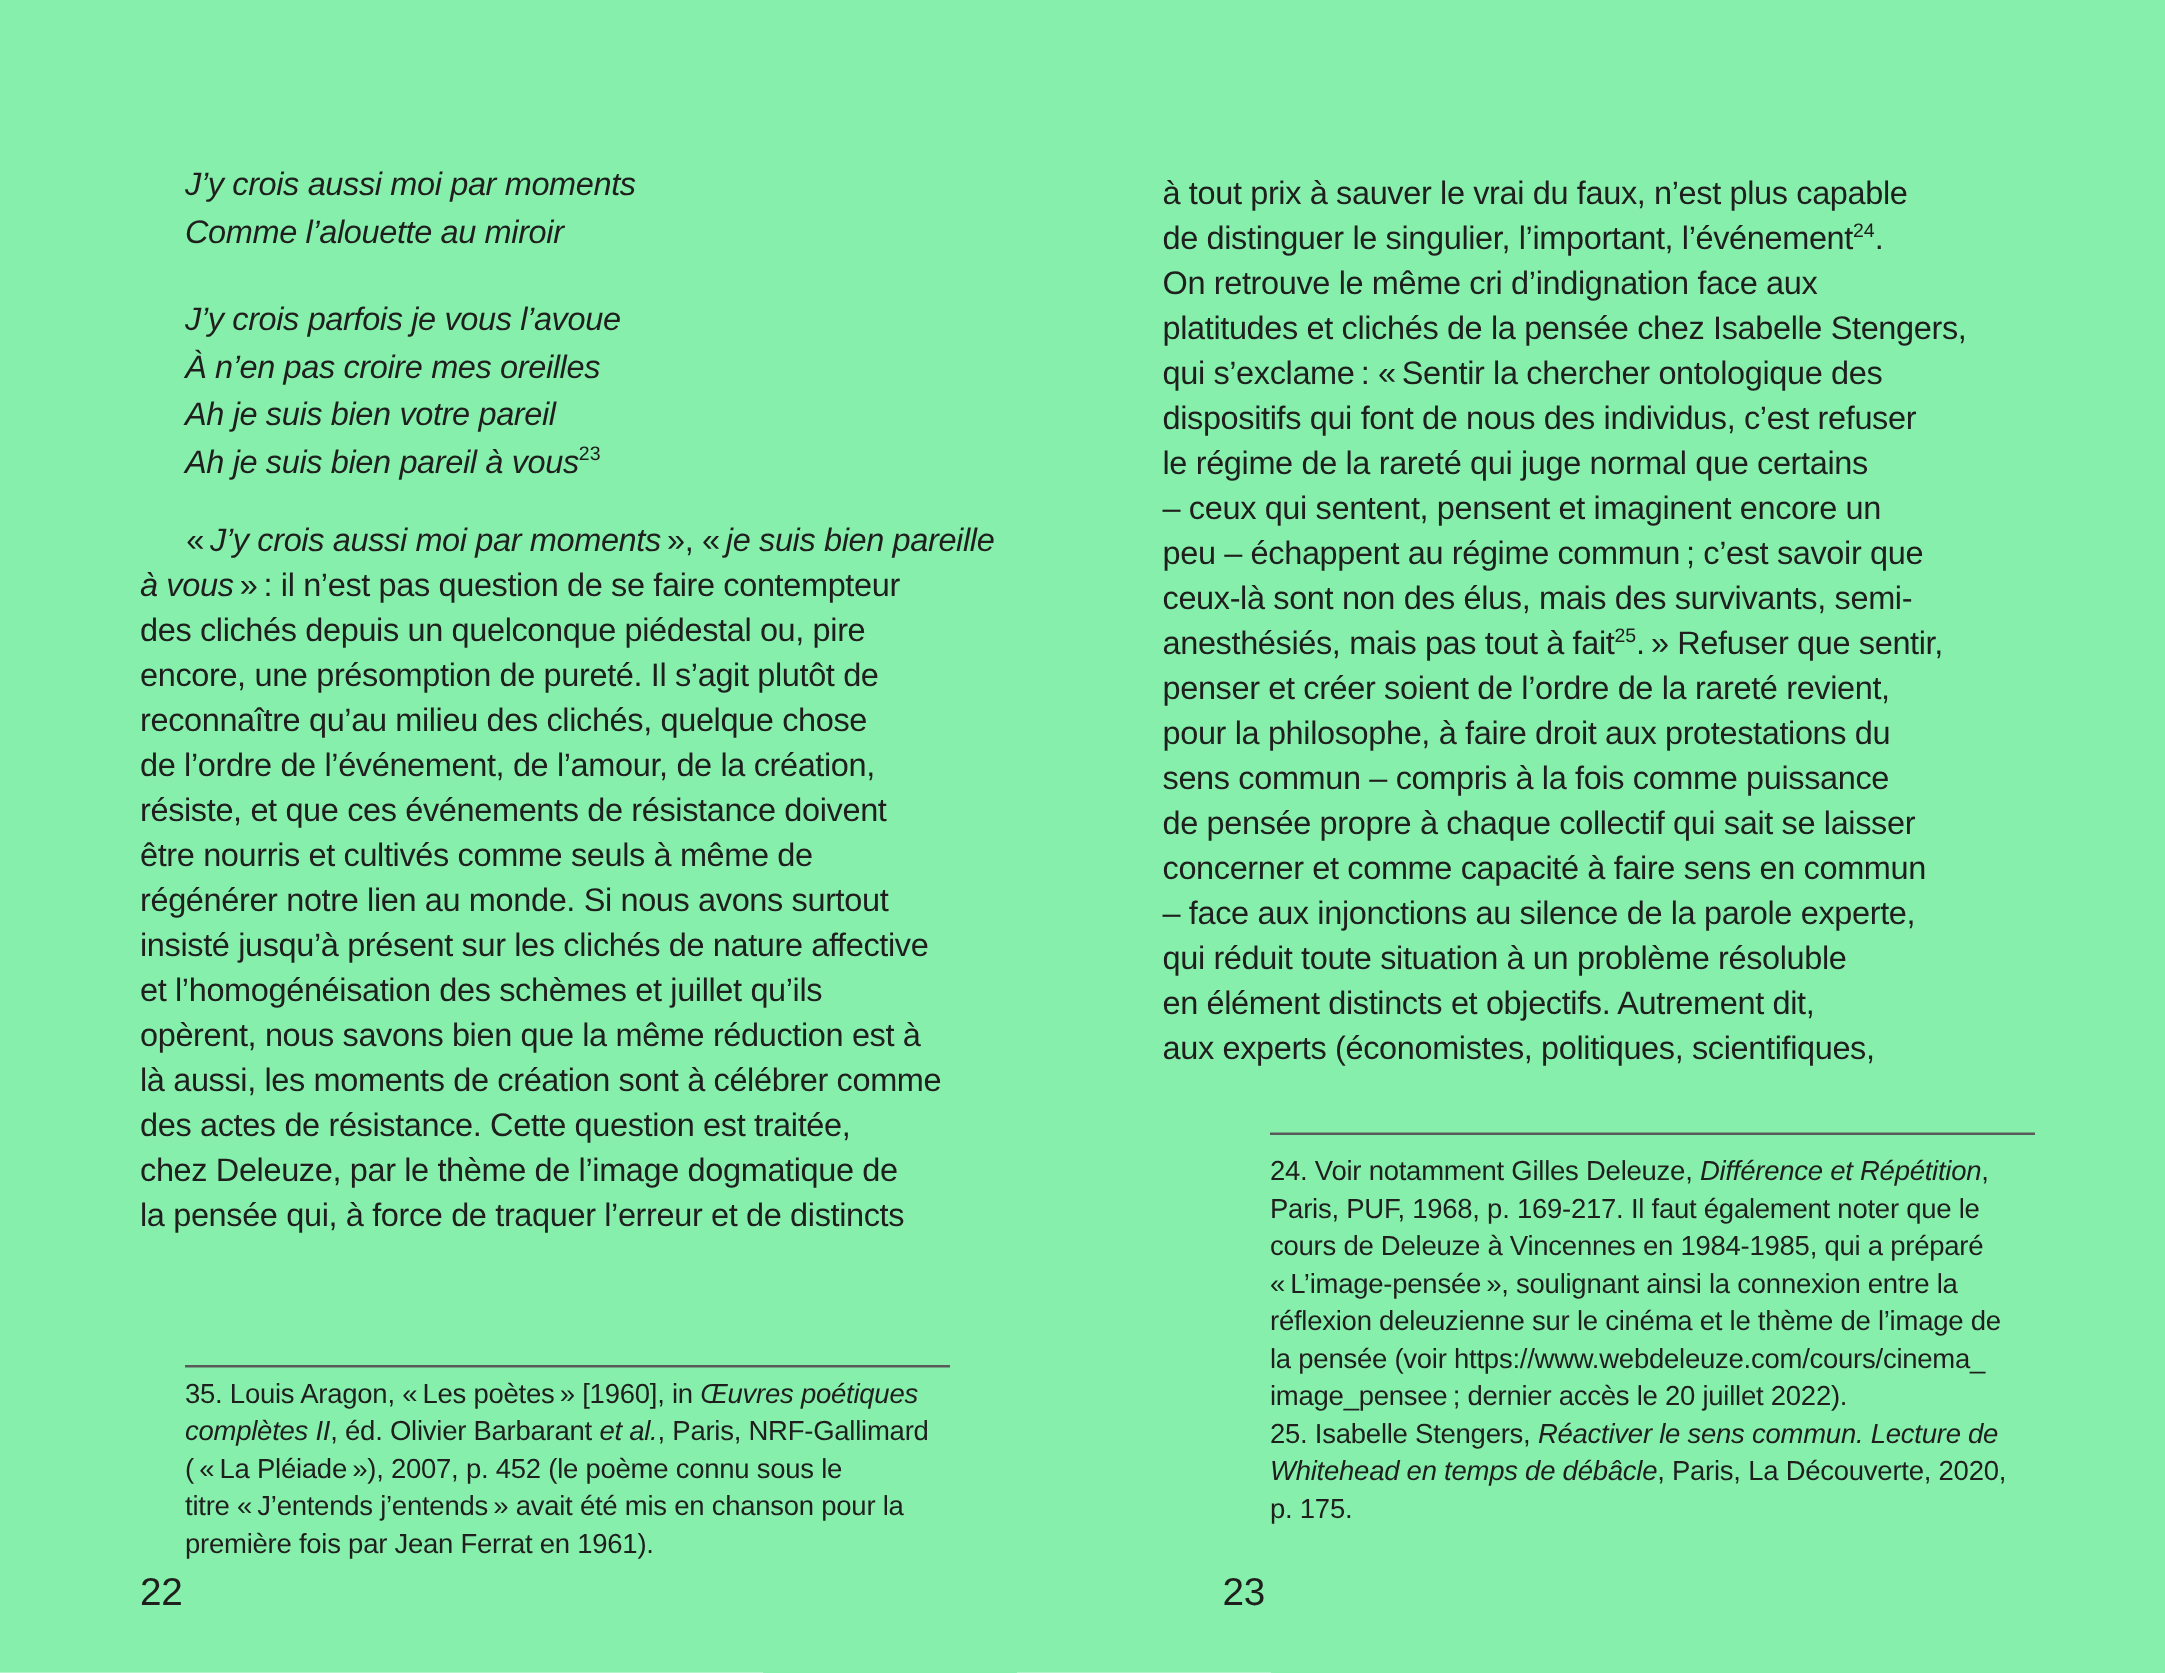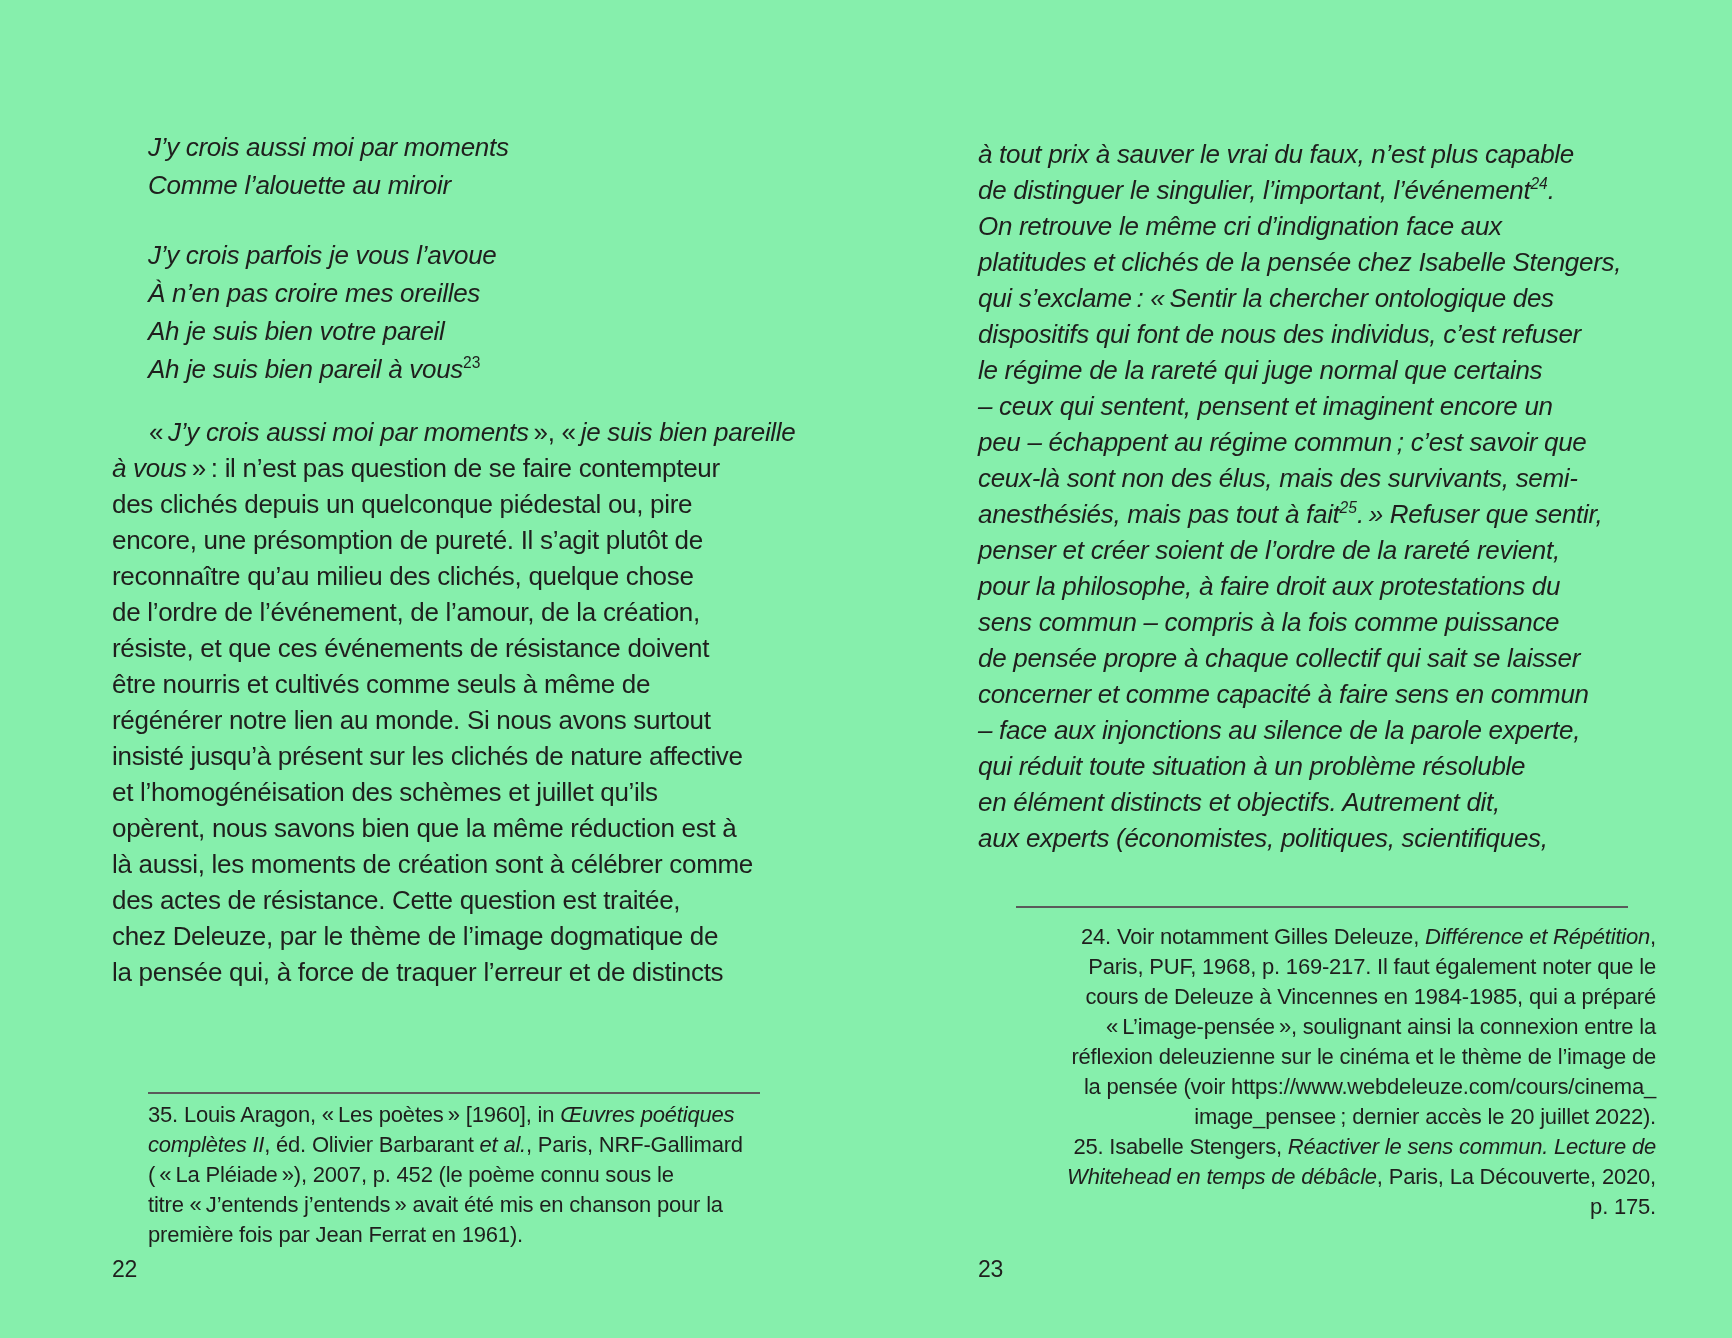--- a/index.html
+++ b/index.html
@@ -14,31 +14,31 @@
   .line{white-space:nowrap;}
   .it{font-style:italic;}
   sup{font-size:0.60em;line-height:0;vertical-align:super;letter-spacing:0;}
   
   .poem{left:148px;top:128px;font-size:26px;line-height:38px;letter-spacing:-0.3px;}
   .poem .line{font-style:normal;}
   .stanza-gap{height:32px;}
   
   .body-text{font-size:26px;line-height:36px;letter-spacing:-0.3px;}
   .body-left{left:112px;top:414px;width:700px;}
-  .body-right{left:978px;top:136px;width:700px;font-style:italic;}
+  .body-right{left:930px;top:136px;width:700px;}
   .indent{padding-left:37px;}
   
   .footnote{font-size:22px;line-height:30px;letter-spacing:-0.2px;}
   .fn-left{left:148px;top:1100px;width:640px;}
-  .fn-right{left:1016px;top:922px;width:640px;text-align:right;}
+  .fn-right{left:1016px;top:922px;width:640px;}
   .fn-rule{height:1.5px;background:#5a5a5a;}
   .rule-left{left:148px;top:1092px;width:612px;}
   .rule-right{left:1016px;top:906px;width:612px;}
   
-  .pagenum{font-size:23px;letter-spacing:-0.2px;}
+  .pagenum{font-size:31px;letter-spacing:-0.2px;}
   .pn-left{left:112px;top:1256px;}
   .pn-right{left:978px;top:1256px;}
 </style>
 </head>
 <body>
 
 <div class="spread">
 
   <div>
     <div class="block poem">

